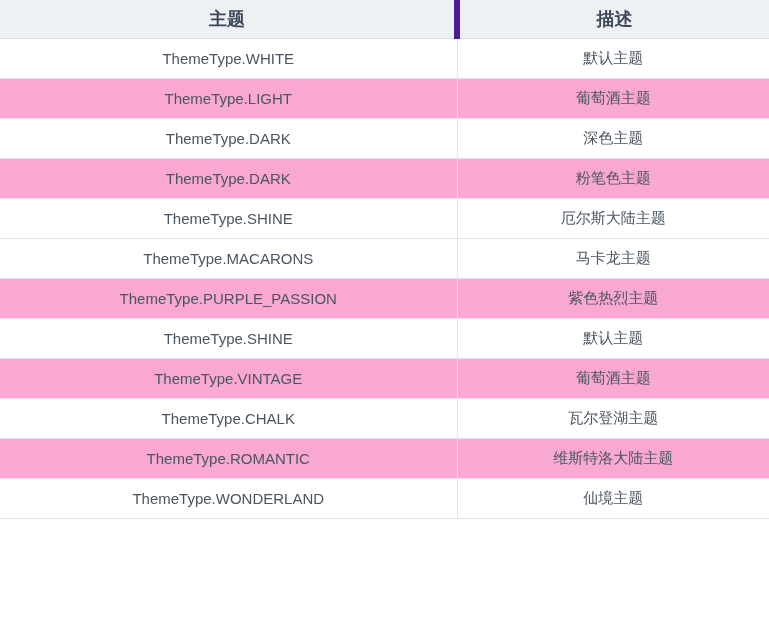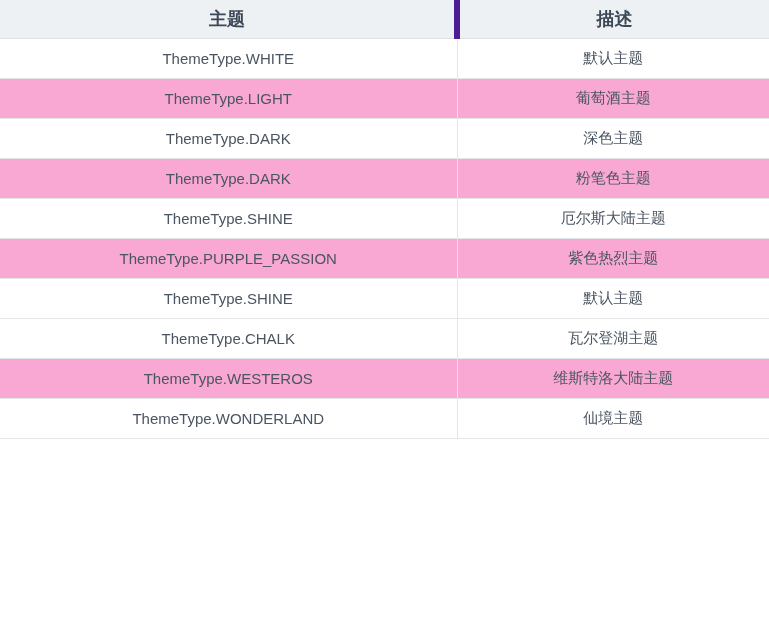--- a/index.html
+++ b/index.html
@@ -90,34 +90,42 @@
         <td class="td-desc">深色主题</td>
       </tr>
       <tr class="row-even">
         <td class="td-theme">ThemeType.DARK</td>
         <td class="td-desc">粉笔色主题</td>
       </tr>
       <tr class="row-odd">
         <td class="td-theme">ThemeType.SHINE</td>
         <td class="td-desc">厄尔斯大陆主题</td>
       </tr>
+      <tr class="row-odd">
+        <td class="td-theme">ThemeType.MACARONS</td>
+        <td class="td-desc">马卡龙主题</td>
+      </tr>
       <tr class="row-even">
         <td class="td-theme">ThemeType.PURPLE_PASSION</td>
         <td class="td-desc">紫色热烈主题</td>
       </tr>
       <tr class="row-odd">
         <td class="td-theme">ThemeType.SHINE</td>
         <td class="td-desc">默认主题</td>
       </tr>
+      <tr class="row-even">
+        <td class="td-theme">ThemeType.VINTAGE</td>
+        <td class="td-desc">葡萄酒主题</td>
+      </tr>
       <tr class="row-odd">
         <td class="td-theme">ThemeType.CHALK</td>
         <td class="td-desc">瓦尔登湖主题</td>
       </tr>
       <tr class="row-even">
-        <td class="td-theme">ThemeType.WESTEROS</td>
+        <td class="td-theme">ThemeType.ROMANTIC</td>
         <td class="td-desc">维斯特洛大陆主题</td>
       </tr>
       <tr class="row-odd">
         <td class="td-theme">ThemeType.WONDERLAND</td>
         <td class="td-desc">仙境主题</td>
       </tr>
     </tbody>
 </table>
 
 </body></html>

